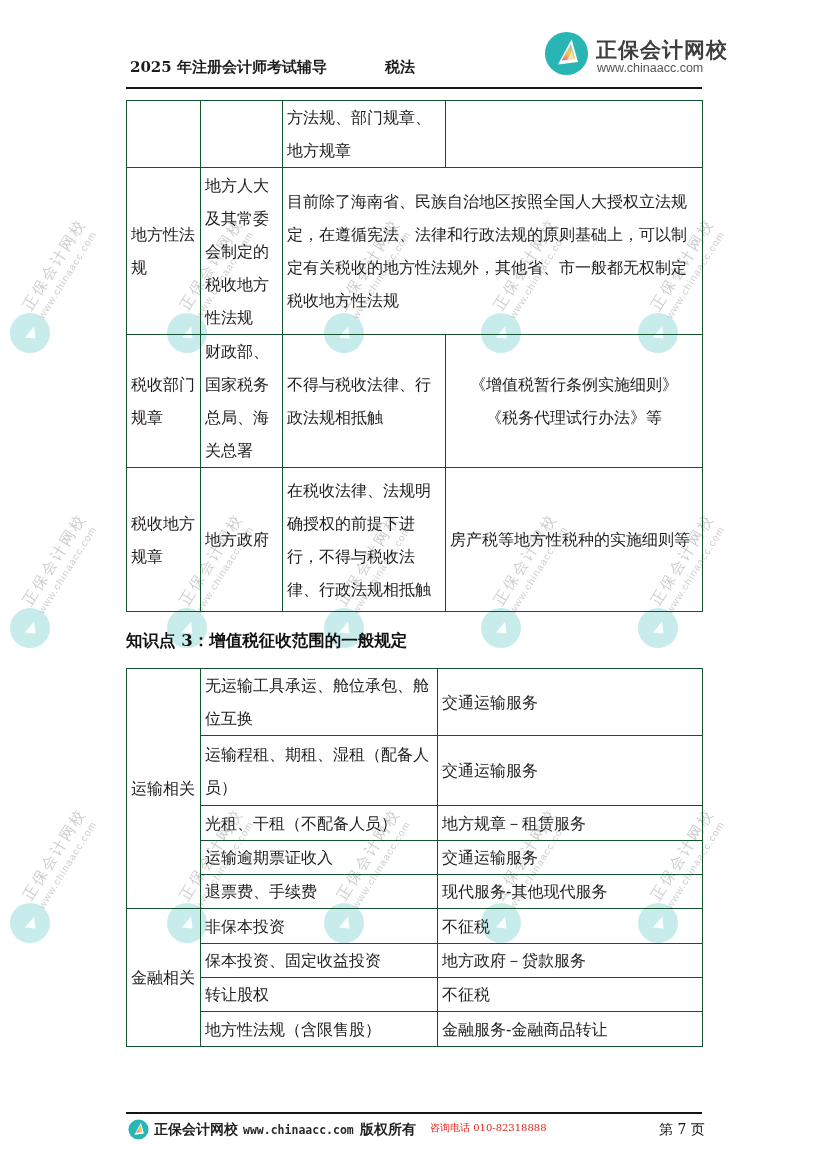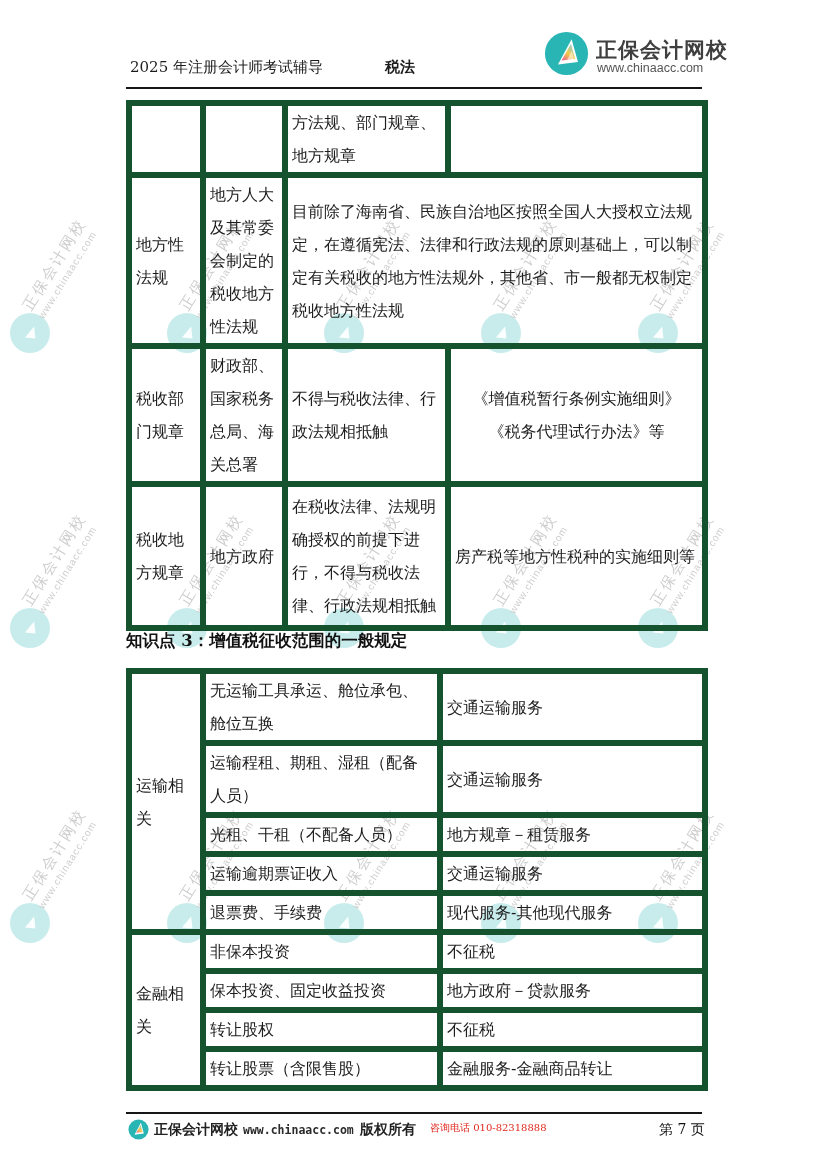--- a/index.html
+++ b/index.html
@@ -10,32 +10,32 @@
   .wm-layer{position:absolute;inset:0;z-index:0;}
   .wm-tile{position:absolute;width:0;height:0;}
   .wm-circle{position:absolute;left:-20px;top:-20px;width:40px;height:40px;border-radius:50%;
              background:rgba(42,181,181,.26);display:flex;align-items:center;justify-content:center;}
   .wm-text{position:absolute;left:16px;top:-44px;transform-origin:0 100%;transform:rotate(-58deg);
            white-space:nowrap;color:#cecece;}
   .wm-l1{font-size:15px;letter-spacing:2.5px;line-height:19px;}
   .wm-l2{font-size:10px;letter-spacing:1px;line-height:13px;font-family:"Liberation Sans",sans-serif;}
 
   
-  .hdr-course{position:absolute;left:130px;top:58px;font-size:15px;font-weight:normal;z-index:2;}
+  .hdr-course{position:absolute;left:130px;top:58px;font-size:15px;font-weight:bold;z-index:2;}
   .hdr-subject{position:absolute;left:385px;top:58px;font-size:15px;font-weight:bold;z-index:2;}
   .hdr-logo{position:absolute;left:544px;top:31px;width:45px;height:45px;z-index:2;}
   .hdr-brand{position:absolute;left:596px;top:36px;font-family:"Liberation Sans",sans-serif;
              font-size:21px;font-weight:bold;color:#3f3f3f;letter-spacing:1px;z-index:2;}
   .hdr-url{position:absolute;left:597px;top:61px;font-family:"Liberation Sans",sans-serif;
            font-size:12.5px;color:#555;z-index:2;}
   .hdr-rule{position:absolute;left:126px;top:87px;width:576px;height:2px;background:#161616;z-index:2;}
 
   
   table.tbl{position:absolute;border-collapse:collapse;table-layout:fixed;z-index:1;}
-  table.tbl td{border:6px solid #14532d;font-size:16px;line-height:33px;
+  table.tbl td{border:1px solid #14532d;font-size:16px;line-height:33px;
                padding:0 4px;vertical-align:middle;word-break:break-all;}
   .t1{left:126px;top:100px;width:576px;}
   .t2{left:126px;top:668px;width:576px;}
   .t2 td{line-height:32px;}
   td.grp{padding:0 2px;}
   td.pre{white-space:pre-line;text-align:center;}
 
   .section-heading{position:absolute;left:126px;top:630px;font-size:16.5px;font-weight:bold;
                    color:#111;z-index:2;margin:0;text-align:center;}
 
@@ -317,21 +317,21 @@
     </tr>
     <tr style="height:34px">
       <td>保本投资、固定收益投资</td>
       <td>地方政府－贷款服务</td>
     </tr>
     <tr style="height:34px">
       <td>转让股权</td>
       <td>不征税</td>
     </tr>
     <tr style="height:35px">
-      <td>转让股票（含限售股）</td>
+      <td>地方性法规（含限售股）</td>
       <td>金融服务-金融商品转让</td>
     </tr>
   </tbody>
     </table>
 
   <div class="ftr-rule"></div>
   <svg class="ftr-logo" viewBox="0 0 48 48">
     <defs>
       <linearGradient id="lg2" x1="0" y1="1" x2="1" y2="0">
         <stop offset="0" stop-color="#e8559a"></stop>

